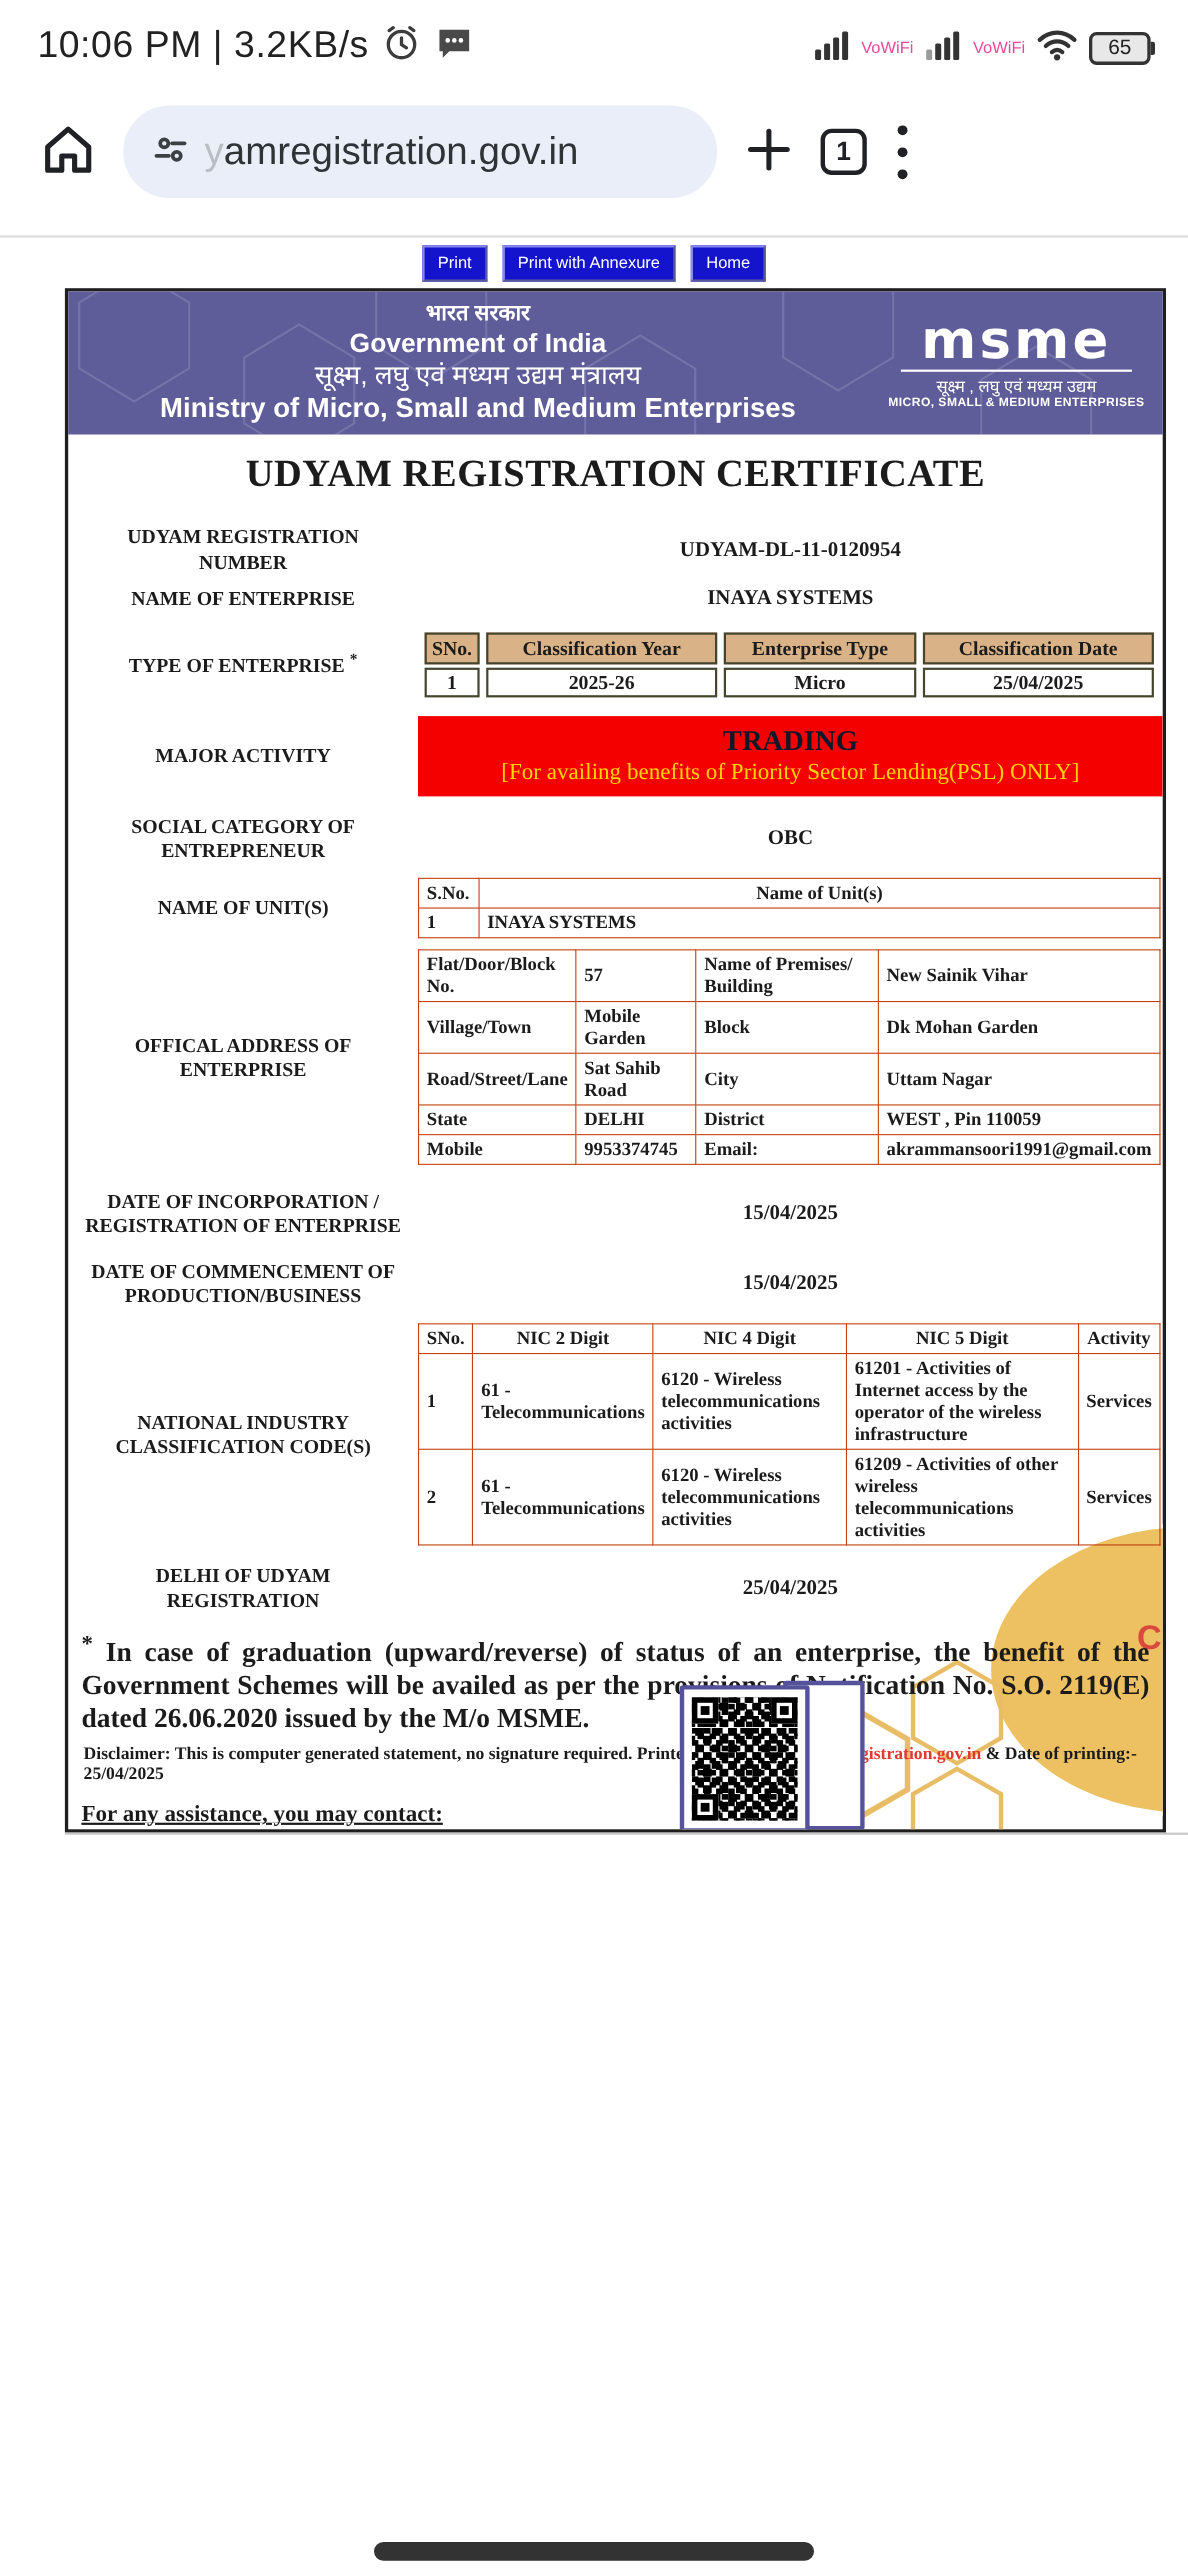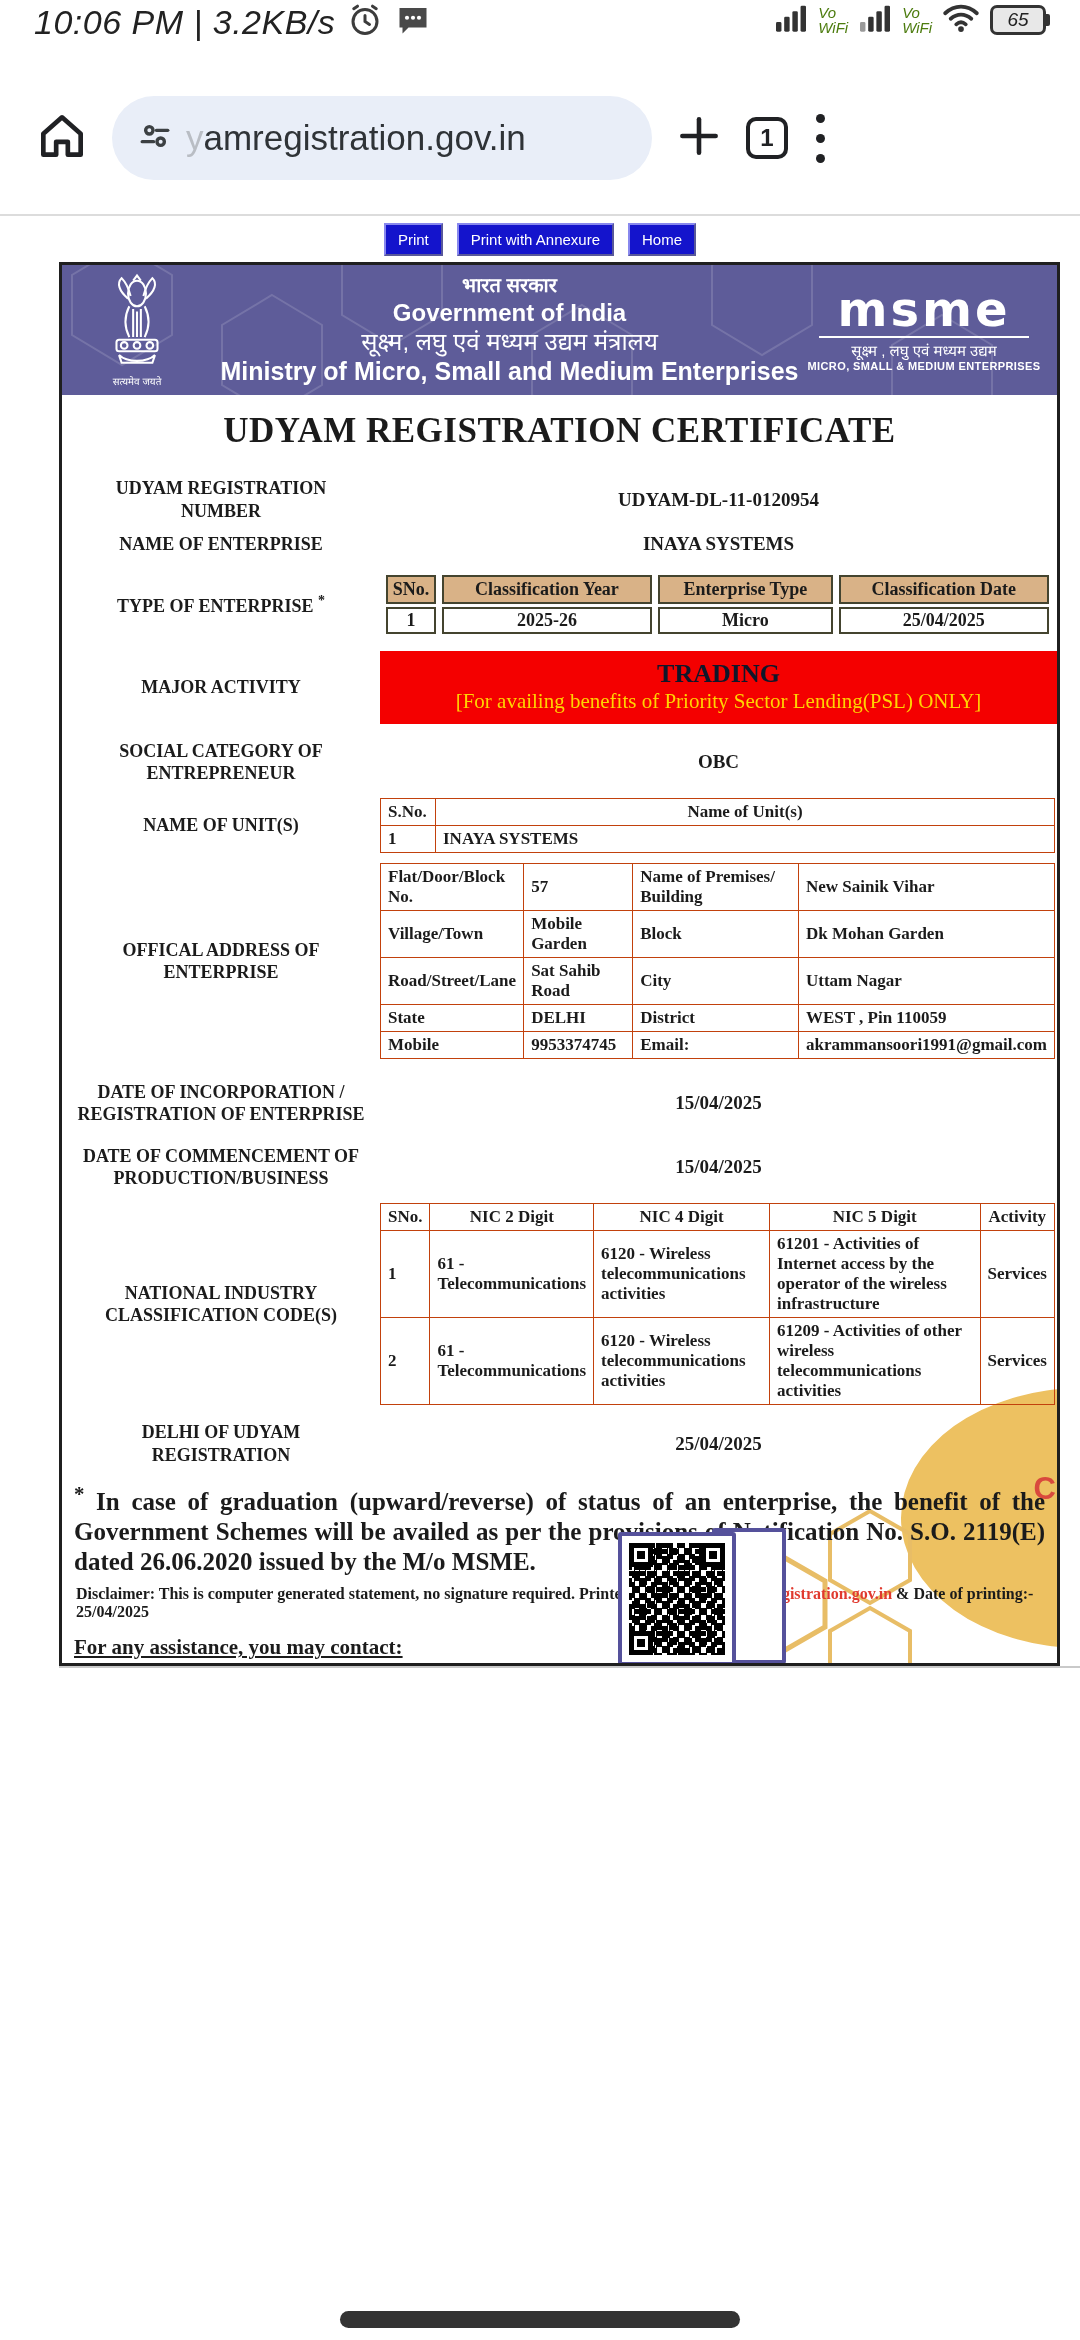--- a/index.html
+++ b/index.html
@@ -2,25 +2,25 @@
 <html><head>
 <meta charset="utf-8">
 <style>
   * { margin:0; padding:0; box-sizing:border-box; }
   html,body { width:1080px; }
   body{
     width:1080px; height:2340px; background:#ffffff; position:relative; overflow:hidden;
     font-family:"Liberation Sans","DejaVu Sans",sans-serif; color:#1b1b1b;
   }
   
-  .status-bar{ height:62px; display:flex; align-items:flex-start; justify-content:space-between; padding:2px 30px 0 34px;font-style:italic; }
+  .status-bar{ height:62px; display:flex; align-items:flex-end; justify-content:space-between; padding:2px 30px 0 34px; }
   .sb-left{ display:flex; align-items:center; gap:12px; }
   .sb-time{ font-size:34px; color:#222; letter-spacing:0.5px; }
   .sb-right{ display:flex; align-items:center; gap:10px; }
-  .vowifi{ display:flex; flex-direction:column; line-height:1; color:#4d7c0f; font-weight:500; }
+  .vowifi{ display:flex; flex-direction:row; line-height:1; color:#ec4899; font-weight:500; }
   .vowifi span:first-child{ font-size:15px; }
   .vowifi span:last-child{ font-size:15px; }
   .batt{ display:flex; align-items:center; }
   .batt-body{ width:56px; height:30px; border:3px solid #333; border-radius:7px; background:#e8e8e8; display:flex; align-items:center; justify-content:center; font-size:19px; color:#222; }
   .batt-nub{ width:4px; height:12px; background:#333; border-radius:0 2px 2px 0; }
   
   .toolbar{ height:152px; display:flex; align-items:center; padding:0 26px 0 30px; gap:18px; }
   .url-pill{ display:flex; align-items:center; gap:14px; background:#e9eef8; border-radius:42px; height:84px; width:540px; padding:0 26px; }
   .url-text{ font-size:35px; color:#2f3337; white-space:nowrap; overflow:hidden; }
   .url-text .faded{ color:#b9bdc4; }
@@ -228,38 +228,20 @@
     <svg class="hex-deco" viewBox="0 0 995 130" preserveAspectRatio="none">
       <g fill="none" stroke="#ffffff" stroke-width="2">
         <path d="M60 -20 L110 10 L110 70 L60 100 L10 70 L10 10 Z"></path>
         <path d="M210 30 L260 60 L260 120 L210 150 L160 120 L160 60 Z"></path>
         <path d="M330 -40 L380 -10 L380 50 L330 80 L280 50 L280 -10 Z"></path>
         <path d="M520 40 L570 70 L570 130 L520 160 L470 130 L470 70 Z"></path>
         <path d="M700 -30 L750 0 L750 60 L700 90 L650 60 L650 0 Z"></path>
         <path d="M880 50 L930 80 L930 140 L880 170 L830 140 L830 80 Z"></path>
       </g>
     </svg>
-    <div class="emblem">
-      <svg width="78" height="100" viewBox="0 0 60 78">
-        <g fill="none" stroke="#fff" stroke-width="1.6">
-          <ellipse cx="30" cy="16" rx="7" ry="10"></ellipse>
-          <path d="M23 20 C16 14 14 8 18 4 C22 8 24 14 25 18"></path>
-          <path d="M37 20 C44 14 46 8 42 4 C38 8 36 14 35 18"></path>
-          <path d="M27 6 L30 2 L33 6"></path>
-          <path d="M24 26 C20 34 20 42 24 50 M36 26 C40 34 40 42 36 50"></path>
-          <path d="M27 28 L27 50 M33 28 L33 50 M30 30 L30 50"></path>
-          <rect x="14" y="52" width="32" height="9" rx="2"></rect>
-          <circle cx="20" cy="56.5" r="2.6"></circle>
-            <circle cx="30" cy="56.5" r="2.6"></circle>
-            <circle cx="40" cy="56.5" r="2.6"></circle>
-          <path d="M16 64 C22 70 38 70 44 64 L42 70 L18 70 Z"></path>
-        </g>
-      </svg>
-      <div class="emblem-caption">सत्यमेव जयते</div>
-    </div>
     <div class="gov-center">
       <div class="gc1">भारत सरकार</div>
       <div class="gc2">Government of India</div>
       <div class="gc3">सूक्ष्म, लघु एवं मध्यम उद्यम मंत्रालय</div>
       <div class="gc4">Ministry of Micro, Small and Medium Enterprises</div>
     </div>
     <div class="msme-logo">
       <div class="msme-word">msme</div>
       <div class="msme-rule"></div>
       <div class="msme-hi">सूक्ष्म , लघु एवं मध्यम उद्यम</div>

